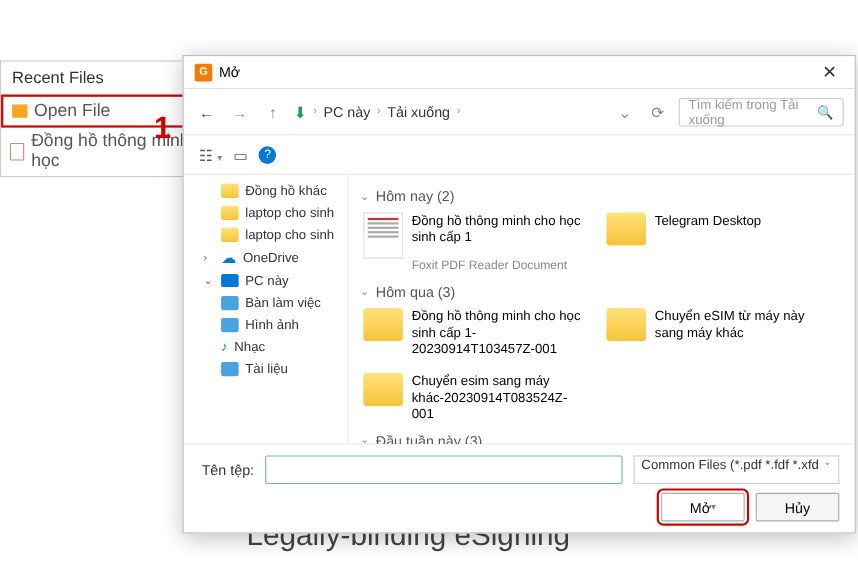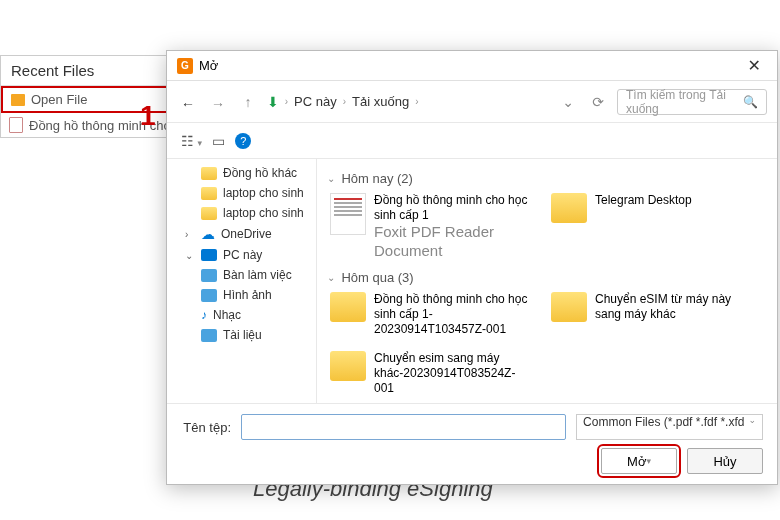--- a/index.html
+++ b/index.html
@@ -1,23 +1,23 @@
 <!DOCTYPE html>
 <html><head>
 <meta charset="utf-8">
 <style>
 * { margin: 0; padding: 0; box-sizing: border-box; font-family: "Segoe UI", Arial, sans-serif; }
 body { width: 780px; height: 520px; background: #e8e8e8; position: relative; overflow: hidden; }
 .bg-app { position: absolute; top: 0; left: 0; width: 780px; height: 520px; background: #fff; }
-.bg-text { position: absolute; bottom: 18px; left: 253px; font-style: italic; font-size: 22px; color: #444; }
+.bg-text { position: absolute; bottom: 18px; left: 224px; font-size: 27px; color: #444; }
 .recent-panel { position: absolute; top: 55px; left: 0; width: 230px; background: #fff; border: 1px solid #ccc; }
 .recent-header { display: flex; align-items: center; justify-content: space-between; padding: 6px 10px; font-size: 15px; color: #333; border-bottom: 1px solid #e0e0e0; }
 .calendar-icon { width: 14px; height: 14px; border: 1px solid #888; border-radius: 2px; position: relative; }
 .red-box { border: 2px solid #c00; }
-.recent-row { display: flex; align-items: center; padding: 4px 8px; font-size: 13px; color: #555; gap: 6px; }
+.recent-row { display: flex; align-items: center; padding: 4px 8px; font-size: 16px; color: #555; gap: 6px; }
 .file-icon { width: 14px; height: 16px; background: #fff; border: 1px solid #c88; border-radius: 1px; }
 .folder-open-icon { width: 14px; height: 12px; background: #f5a623; border-radius: 1px; }
 .annotation-1 { position: absolute; top: 100px; left: 140px; color: #c00; font-size: 28px; font-weight: bold; }
 .annotation-2 { position: absolute; bottom: 32px; left: 595px; color: #c00; font-size: 28px; font-weight: bold; }
 .dialog { position: absolute; top: 50px; left: 166px; width: 612px; height: 435px; background: #fff; border: 1px solid #bbb; box-shadow: 0 4px 20px rgba(0,0,0,0.25); display: flex; flex-direction: column; }
 .dlg-titlebar { display: flex; align-items: center; justify-content: space-between; height: 30px; padding: 0 10px; border-bottom: 1px solid #e0e0e0; }
 .dlg-title-left { display: flex; align-items: center; gap: 6px; font-size: 13px; }
 .foxit-icon { width: 16px; height: 16px; background: #f57c00; border-radius: 2px; display: flex; align-items: center; justify-content: center; color: #fff; font-size: 10px; font-weight: bold; }
 .close-x { font-size: 16px; color: #333; cursor: pointer; padding: 2px 6px; }
 .dlg-nav { display: flex; align-items: center; gap: 8px; height: 42px; padding: 0 10px; border-bottom: 1px solid #e8e8e8; }
@@ -45,21 +45,21 @@
 .music-icon { color: #0078d4; }
 .file-area { flex: 1; overflow-y: auto; padding: 6px 10px; }
 .group-header { display: flex; align-items: center; gap: 6px; font-size: 13px; color: #555; margin: 6px 0 4px; }
 .group-header .chev { font-size: 10px; color: #888; }
 .file-grid { display: flex; flex-wrap: wrap; gap: 8px 16px; }
 .file-item { display: flex; align-items: flex-start; gap: 8px; width: 205px; padding: 3px; }
 .thumb-folder { width: 36px; height: 30px; background: linear-gradient(#ffe27a,#f5c33b); border-radius: 3px; flex-shrink: 0; }
 .thumb-doc { width: 36px; height: 42px; background: #fff; border: 1px solid #ddd; flex-shrink: 0; position: relative; }
 .thumb-doc::after { content:""; position:absolute; left:3px; top:4px; right:3px; height:2px; background:#c33; box-shadow: 0 4px 0 #aaa, 0 8px 0 #aaa, 0 12px 0 #aaa, 0 16px 0 #aaa; }
 .file-meta { font-size: 12px; line-height: 1.25; }
-.file-meta .sub { color: #888; font-size: 15px; }
+.file-meta .sub { color: #888; font-size: 11px; margin-top: 12px; }
 .dlg-footer { border-top: 1px solid #e8e8e8; padding: 10px 14px; display: flex; flex-direction: column; gap: 8px; }
 .footer-row { display: flex; align-items: center; gap: 10px; }
 .lbl { font-size: 13px; color: #333; width: 50px; text-align: right; }
 .filename-input { flex: 1; height: 26px; border: 1px solid #7aa7d4; border-radius: 2px; padding: 0 6px; }
 .filetype-select { font-size: 12px; color: #333; height: 26px; border: 1px solid #ccc; padding: 0 6px; display: flex; gap: 4px; min-width: 155px; }
 .btns { display: flex; gap: 10px; justify-content: flex-end; }
 .btn { width: 76px; height: 26px; border: 1px solid #aaa; background: #f5f5f5; font-size: 13px; display: flex; align-items: center; justify-content: center; border-radius: 2px; }
 .btn.primary { background: #fff; }
 .btn-redbox { outline: 2px solid #c00; outline-offset: 2px; }
 </style>

